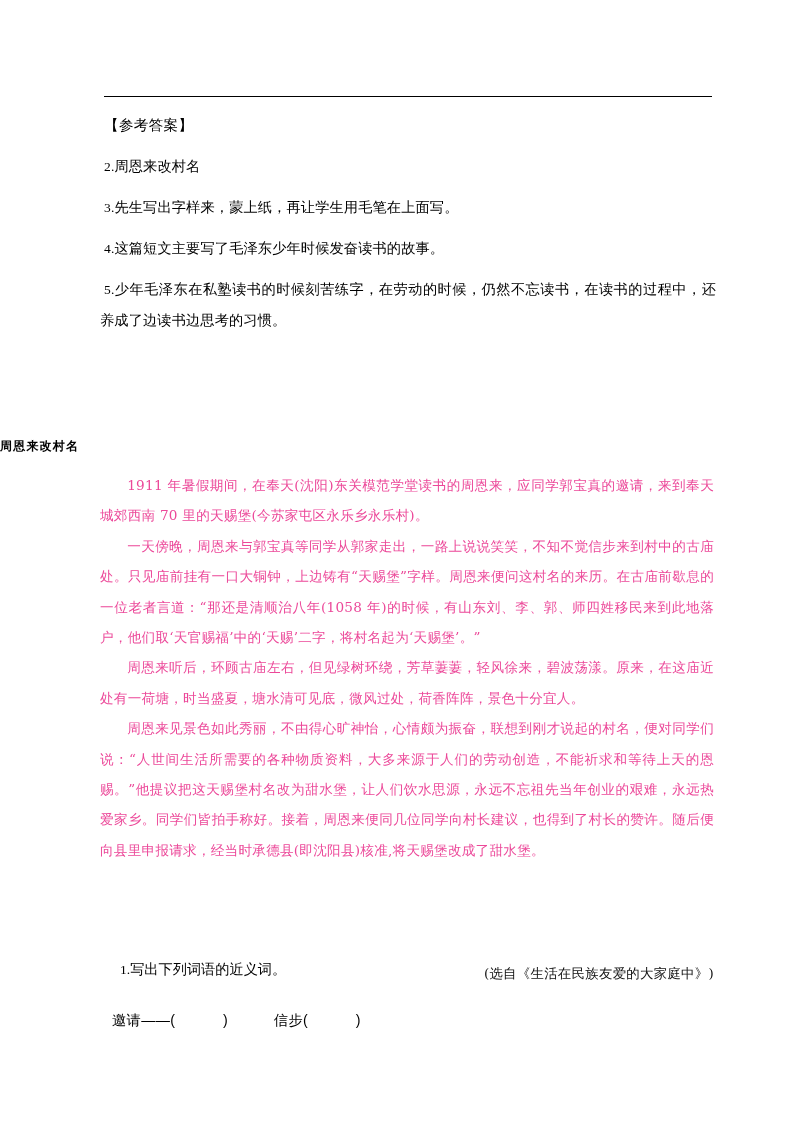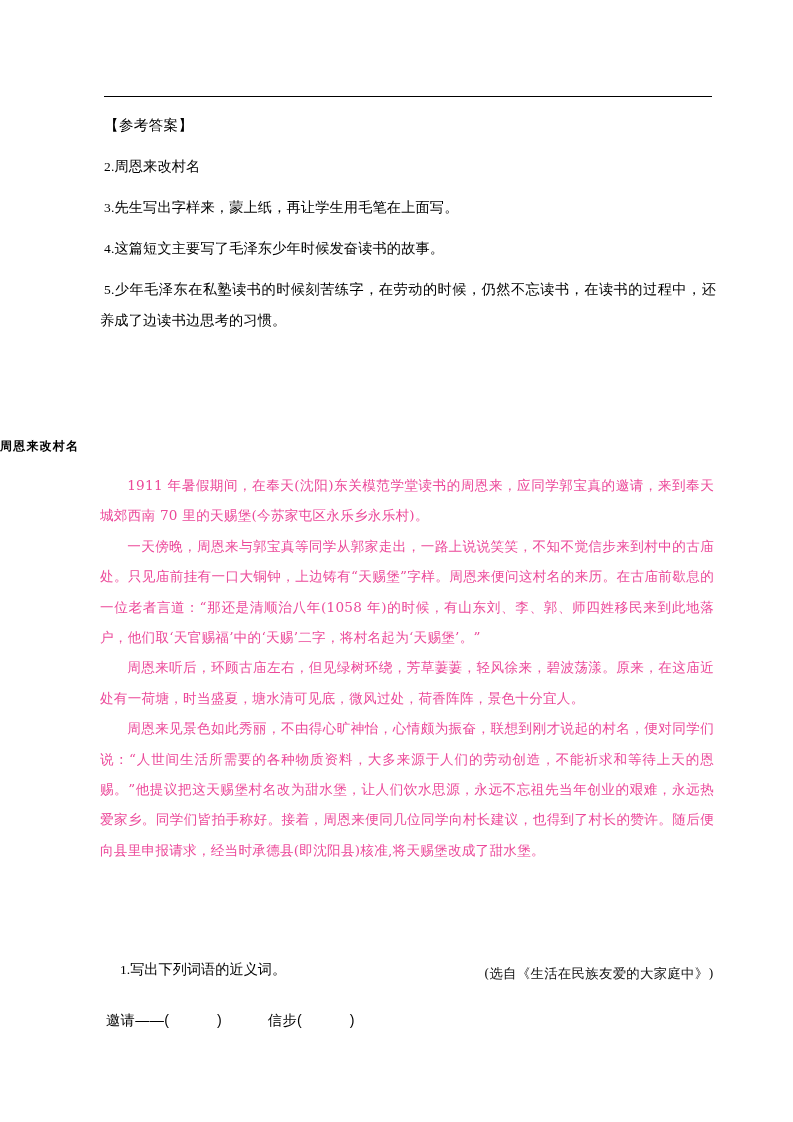--- a/index.html
+++ b/index.html
@@ -119,21 +119,21 @@
   }
   .question-block .q-line {
     margin: 0 0 20px 16px;
   }
   .question-block .q-line .num {
     font-family: "Liberation Serif", "DejaVu Serif", serif;
     font-size: 13.5px;
     padding-left: 4px;
   }
   .blank-row {
-    margin: 6px;
+    margin: 12px;
     font-size: 14.2px;
     letter-spacing: 0.4px;
   }
   .blank-row .gap-wide {
     display: inline-block;
     width: 46px;
   }
   .blank-row .paren {
     display: inline-block;
     letter-spacing: 0;

